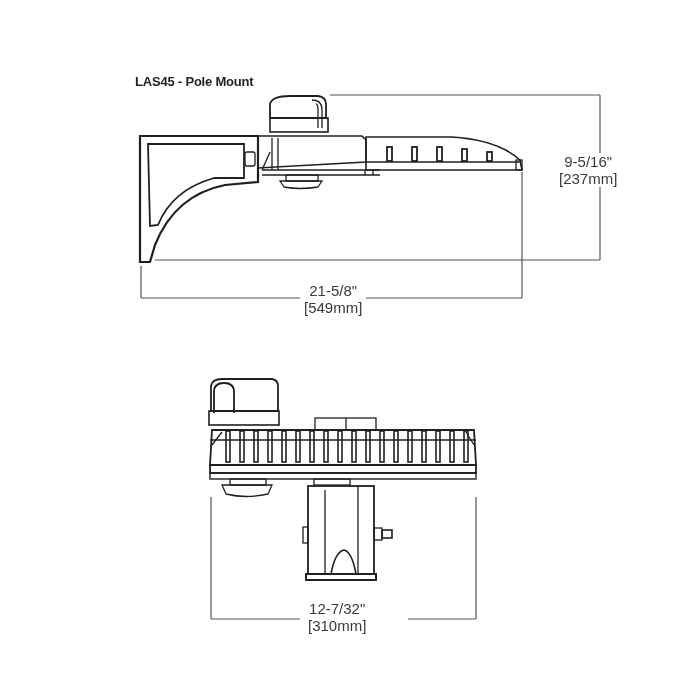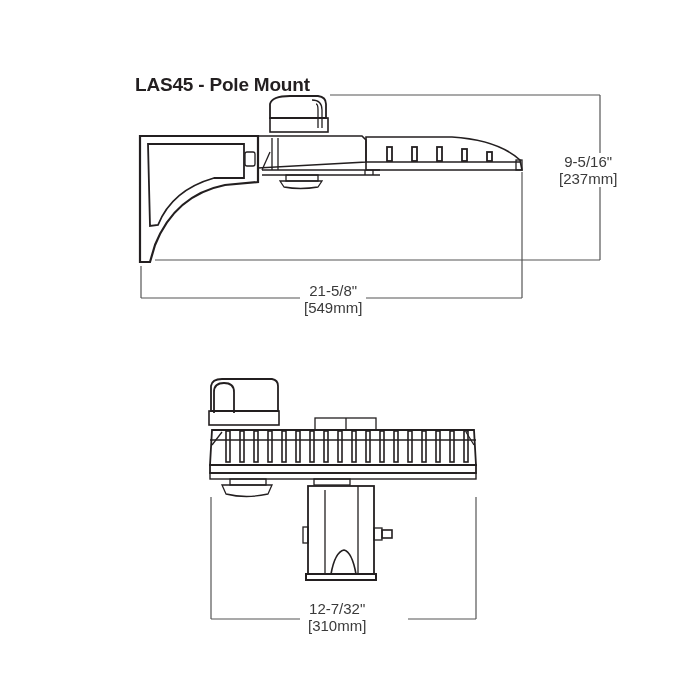--- a/index.html
+++ b/index.html
@@ -1,17 +1,17 @@
 <!DOCTYPE html>
 <html><head>
   <meta charset="utf-8">
   <style>
     html, body { margin: 0; padding: 0; background: #ffffff; }
     body { width: 700px; height: 700px; position: relative; overflow: hidden; font-family: "Liberation Sans", sans-serif; }
-    .title { position: absolute; left: 135px; top: 74px; font-size: 19px; font-weight: bold; color: #231f20; letter-spacing: -0.2px; }
+    .title { position: absolute; left: 135px; top: 74px; font-size: 13px; font-weight: bold; color: #231f20; letter-spacing: -0.2px; }
     .dim { position: absolute; font-size: 15px; color: #3a3a3a; text-align: center; line-height: 17px; background: #fff; padding: 0 4px; }
     svg { position: absolute; left: 0; top: 0; }
   </style>
 </head>
 <body>
 
 <div class="title">LAS45 - Pole Mount</div>
 
 <svg width="700" height="700" viewBox="0 0 700 700">
 

